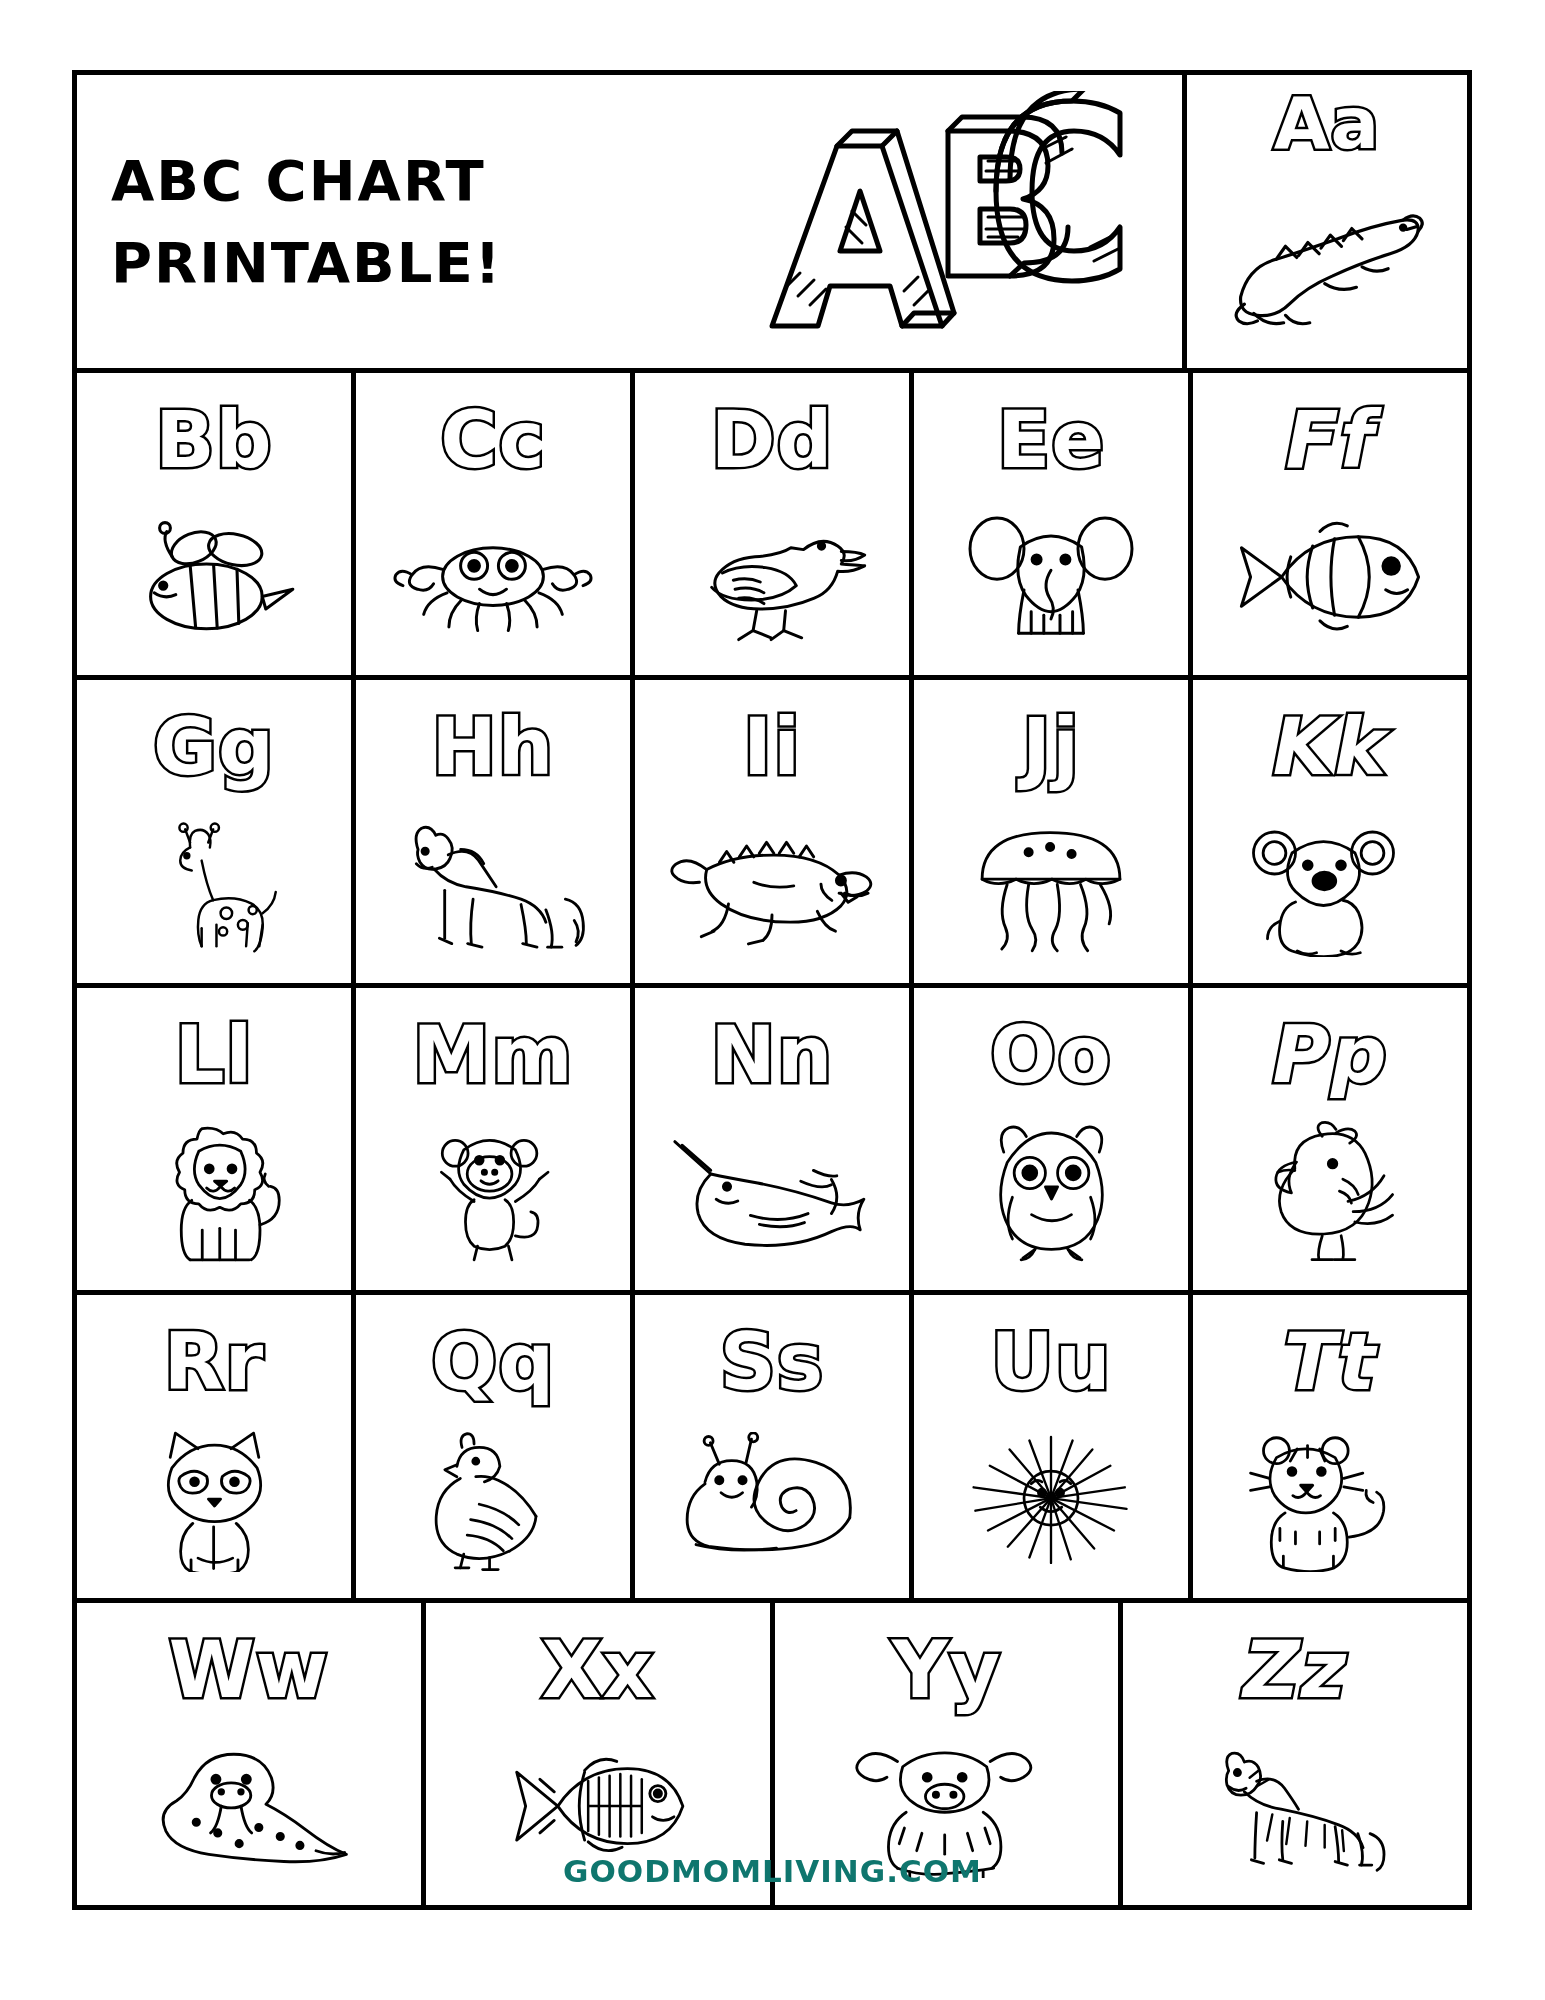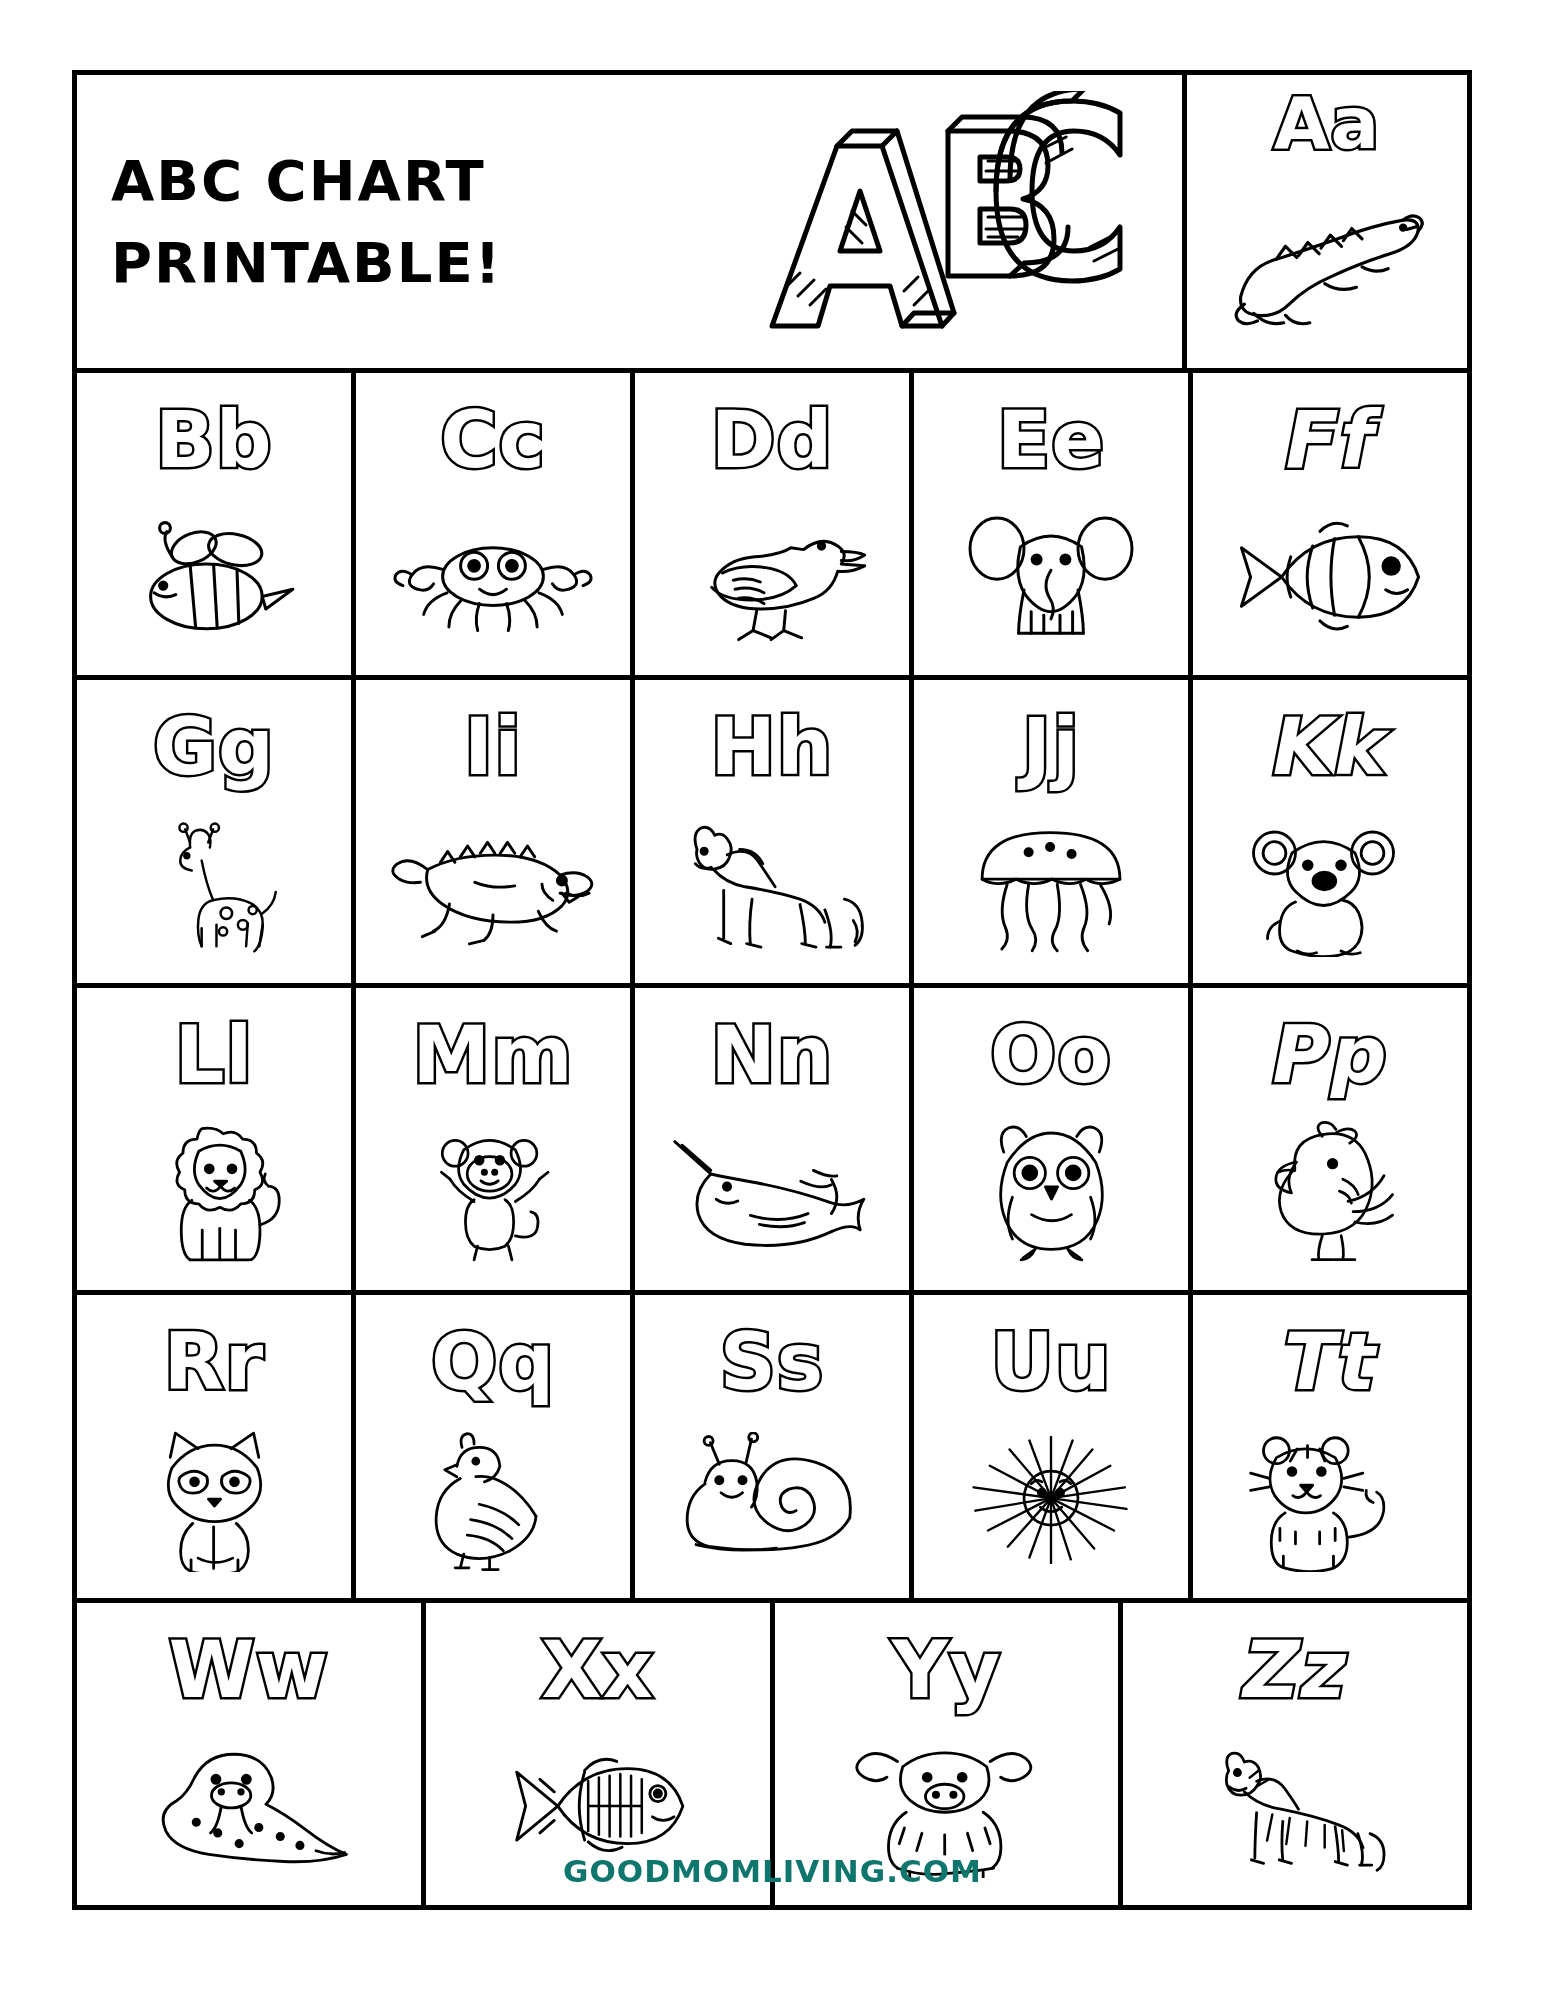--- a/index.html
+++ b/index.html
@@ -332,20 +332,43 @@
               <path d="M140 160 l4 -26"></path>
             <path d="M144 120 q14 -10 16 -26"></path>
             <circle cx="100" cy="120" r="7"></circle>
               <circle cx="120" cy="134" r="6"></circle>
             <circle cx="96" cy="142" r="5"></circle>
               <circle cx="132" cy="116" r="5"></circle>
           </svg>
         </div>
       </div>
       <div class="cell">
+        <div class="letter">Hh</div>
+        <div class="art">
+          <svg viewBox="0 0 230 160" width="205" height="142" fill="none" stroke="#000" stroke-width="3.2" stroke-linejoin="round" stroke-linecap="round">
+            <path d="M30 40 q-6 -18 4 -24 q10 -4 16 8 q8 -4 14 4 q8 10 2 22 q-4 10 -16 12 q-12 2 -18 -8 q-4 -8 -2 -14 z"></path>
+            <circle cx="38" cy="42" r="3.5" fill="#000"></circle>
+            <path d="M28 56 q8 8 18 4"></path>
+            <path d="M48 62 q14 16 36 20 q38 6 62 14 q22 8 28 26"></path>
+            <path d="M60 86 q0 34 0 54"></path>
+            <path d="M92 96 q-4 28 -2 50"></path>
+            <path d="M146 102 q6 28 6 44"></path>
+            <path d="M174 108 q10 26 6 42"></path>
+            <path d="M54 140 l14 6"></path>
+              <path d="M86 146 l16 4"></path>
+            <path d="M148 146 l16 4"></path>
+              <path d="M176 150 l16 0"></path>
+            <path d="M64 46 q22 -10 34 6 q12 18 20 30"></path>
+            <path d="M78 40 q18 0 26 16"></path>
+            <path d="M196 96 q18 4 20 26 q2 18 -8 26"></path>
+            <path d="M206 120 q8 12 2 24"></path>
+          </svg>
+        </div>
+      </div>
+      <div class="cell">
         <div class="letter">Ii</div>
         <div class="art">
           <svg viewBox="0 0 240 150" width="218" height="136" fill="none" stroke="#000" stroke-width="3.2" stroke-linejoin="round" stroke-linecap="round">
             <path d="M48 58 q-20 -16 -34 -6 q-10 8 2 16 q10 6 24 4"></path>
             <path d="M48 58 q30 -16 74 -16 q48 0 72 22 q16 18 2 34 q-18 18 -56 18 q-48 0 -76 -20 q-22 -16 -16 -38 z"></path>
             <path d="M194 64 q18 -6 30 2 q10 8 0 16 q-14 8 -30 2"></path>
             <circle cx="196" cy="70" r="5" fill="#000"></circle>
             <path d="M200 84 q14 6 26 0"></path>
             <path d="M196 84 l8 10 l10 -6"></path>
             <path d="M62 50 l8 -12 l8 12"></path>
@@ -353,43 +376,20 @@
             <path d="M106 40 l8 -12 l8 12"></path>
               <path d="M128 40 l8 -12 l8 12"></path>
             <path d="M150 44 l8 -12 l8 12"></path>
             <path d="M72 96 q-4 24 -18 30"></path>
               <path d="M56 126 l-14 6"></path>
             <path d="M120 108 q0 20 -10 28"></path>
               <path d="M110 136 l-16 4"></path>
             <path d="M170 104 q8 18 20 22"></path>
             <path d="M100 72 q20 8 44 4"></path>
             <path d="M186 92 q-12 -8 -12 -18"></path>
-          </svg>
-        </div>
-      </div>
-      <div class="cell">
-        <div class="letter">Hh</div>
-        <div class="art">
-          <svg viewBox="0 0 230 160" width="205" height="142" fill="none" stroke="#000" stroke-width="3.2" stroke-linejoin="round" stroke-linecap="round">
-            <path d="M30 40 q-6 -18 4 -24 q10 -4 16 8 q8 -4 14 4 q8 10 2 22 q-4 10 -16 12 q-12 2 -18 -8 q-4 -8 -2 -14 z"></path>
-            <circle cx="38" cy="42" r="3.5" fill="#000"></circle>
-            <path d="M28 56 q8 8 18 4"></path>
-            <path d="M48 62 q14 16 36 20 q38 6 62 14 q22 8 28 26"></path>
-            <path d="M60 86 q0 34 0 54"></path>
-            <path d="M92 96 q-4 28 -2 50"></path>
-            <path d="M146 102 q6 28 6 44"></path>
-            <path d="M174 108 q10 26 6 42"></path>
-            <path d="M54 140 l14 6"></path>
-              <path d="M86 146 l16 4"></path>
-            <path d="M148 146 l16 4"></path>
-              <path d="M176 150 l16 0"></path>
-            <path d="M64 46 q22 -10 34 6 q12 18 20 30"></path>
-            <path d="M78 40 q18 0 26 16"></path>
-            <path d="M196 96 q18 4 20 26 q2 18 -8 26"></path>
-            <path d="M206 120 q8 12 2 24"></path>
           </svg>
         </div>
       </div>
       <div class="cell">
         <div class="letter">Jj</div>
         <div class="art">
           <svg viewBox="0 0 190 160" width="170" height="145" fill="none" stroke="#000" stroke-width="3.2" stroke-linejoin="round" stroke-linecap="round">
             <path d="M18 74 q0 -52 76 -52 q78 0 78 52 z"></path>
             <path d="M18 74 q18 10 38 0 q20 10 40 0 q20 10 38 0 q18 10 38 0"></path>
             <circle cx="70" cy="44" r="4" fill="#000"></circle>

